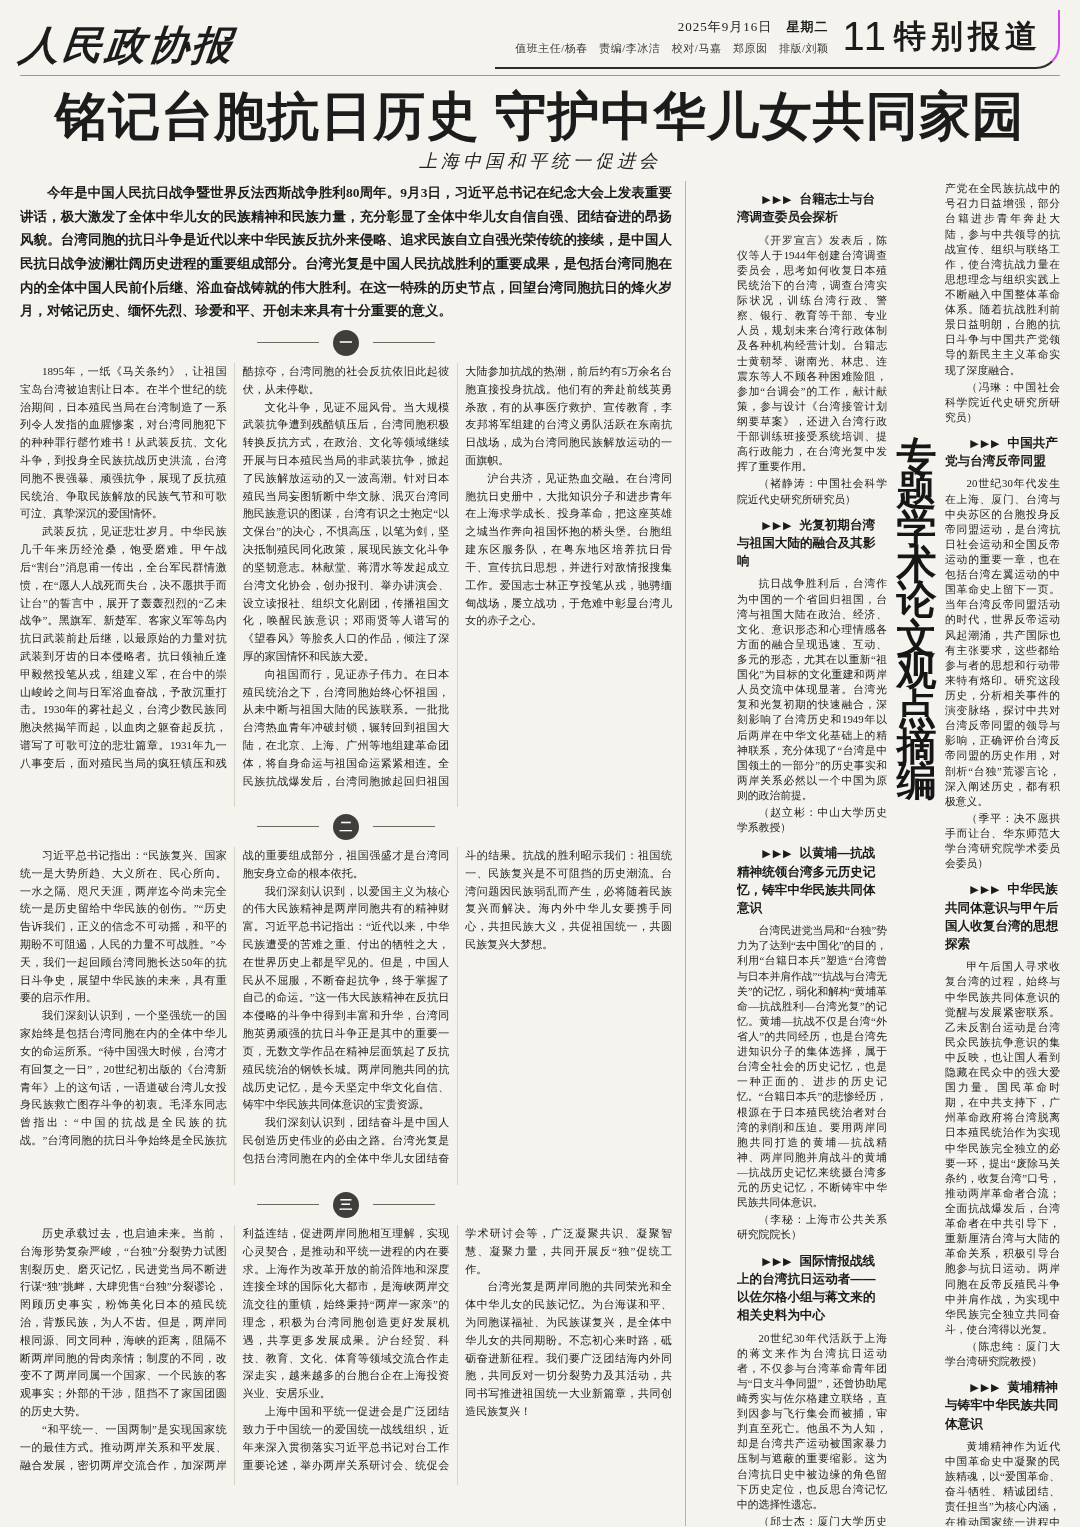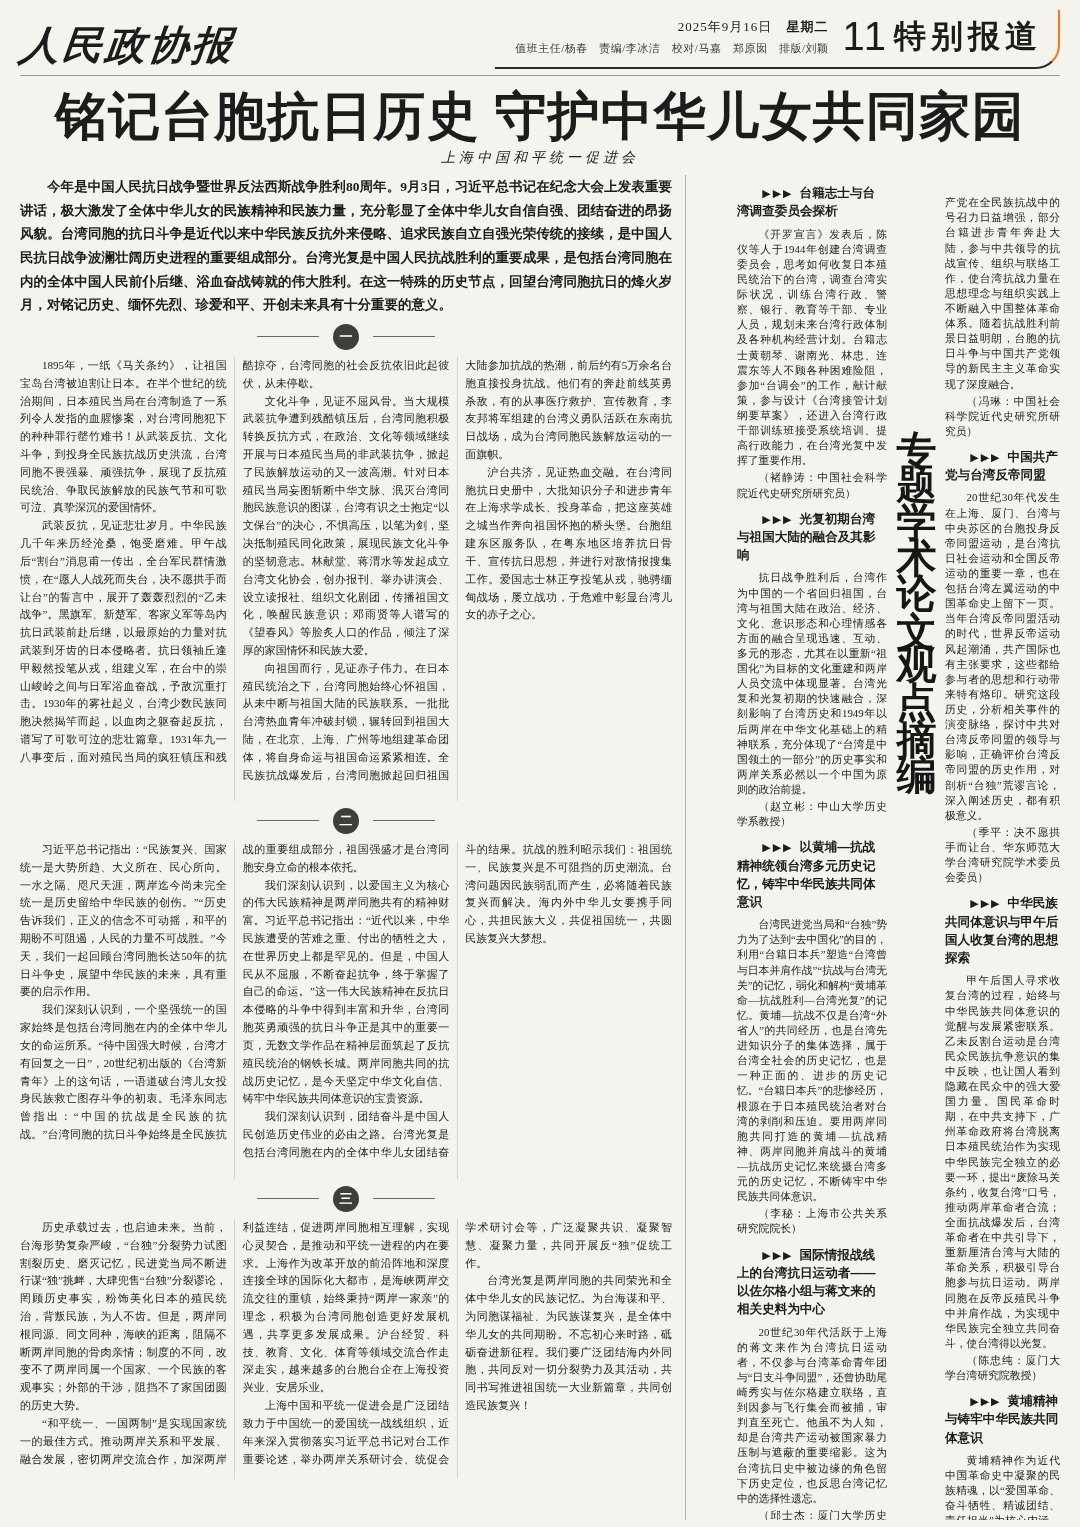--- a/index.html
+++ b/index.html
@@ -12,37 +12,37 @@
     padding:10px 20px 8px 20px;
   }
   
   .header { height:66px; display:flex; align-items:flex-start; border-bottom:1px solid #9a9890; position:relative; }
   .masthead {
     font-family:"DejaVu Serif",serif; font-style:italic; font-weight:bold;
     font-size:40px; letter-spacing:3px; transform:skewX(-6deg); padding-top:8px;
   }
   .header-right {
     margin-left:auto; display:flex; align-items:center; gap:14px;
-    border-bottom:2px solid #2c2c2c; border-right:2px solid #f97316;
+    border-bottom:2px solid #2c2c2c; border-right:2px solid #d946ef;
     border-bottom-right-radius:24px; padding:4px 16px 8px 20px;
   }
   .date-block { text-align:right; }
   .date-line { font-size:13px; letter-spacing:1px; }
   .date-line .weekday { font-weight:bold; margin-left:10px; }
   .credits { font-size:11px; color:#3a3a3a; margin-top:5px; letter-spacing:.5px; }
   .page-no-block { display:flex; align-items:center; gap:6px; font-family:"Liberation Sans","DejaVu Sans",sans-serif; }
   .page-no { font-size:40px; font-weight:400; letter-spacing:2px; }
   .section-name { font-size:32px; font-weight:900; letter-spacing:5px; }
   
   .headline {
     font-family:"Liberation Sans","DejaVu Sans",sans-serif;
     font-size:52px; font-weight:900; text-align:center; letter-spacing:1px;
     margin:12px 0 4px 0; line-height:1.1; white-space:nowrap;
   }
-  .byline { text-align:center; font-size:14px; font-style:italic; letter-spacing:4px; margin-bottom:8px; color:#222; }
+  .byline { text-align:center; font-size:18px; font-style:italic; letter-spacing:4px; margin-bottom:8px; color:#222; }
   
   .content { display:flex; height:1345px; overflow:hidden; }
   .left-region { width:652px; flex:none; }
   .right-region { flex:1; border-left:1px solid #b5b2aa; margin-left:13px; padding-left:11px; display:flex; overflow:hidden; }
   
   .lead {
     font-weight:bold; font-size:13.5px; line-height:1.75; text-align:justify; text-indent:2em;
   }
   
   .section-marker { display:flex; align-items:center; justify-content:center; gap:14px; height:40px; }
@@ -64,21 +64,21 @@
   
   .special-col { overflow:hidden; font-size:10.8px; line-height:1.4; text-align:justify; }
   .special-left { width:150px; flex:none;margin-left:40px; }
   .special-banner {
     width:58px; flex:none; display:flex; justify-content:center; padding-top:222px;
   }
   .special-banner .banner-text {
     writing-mode:vertical-rl; font-family:"Liberation Serif","DejaVu Serif",serif;
     font-size:40px; font-weight:600; letter-spacing:36px; color:#161616; line-height:1;
   }
-  .special-right { flex:1; overflow:hidden;margin-top:20px; }
+  .special-right { flex:1; overflow:hidden; }
   .special-col p { text-indent:2em; margin:0; }
   .special-col p.no-indent { text-indent:0; }
   .item-title {
     font-family:"Liberation Sans","DejaVu Sans",sans-serif;
     font-weight:bold; font-size:12.6px; line-height:1.45; text-indent:1.4em;
     margin:9px 0 6px 0 !important; text-align:left;
   }
   .item-title .arrows { letter-spacing:2px; margin-right:6px; font-size:11px; }
   .item-author { color:#1c1c1c; margin-top:2px !important; margin-bottom:4px !important; }
   .item-body { margin-bottom:2px !important; }

